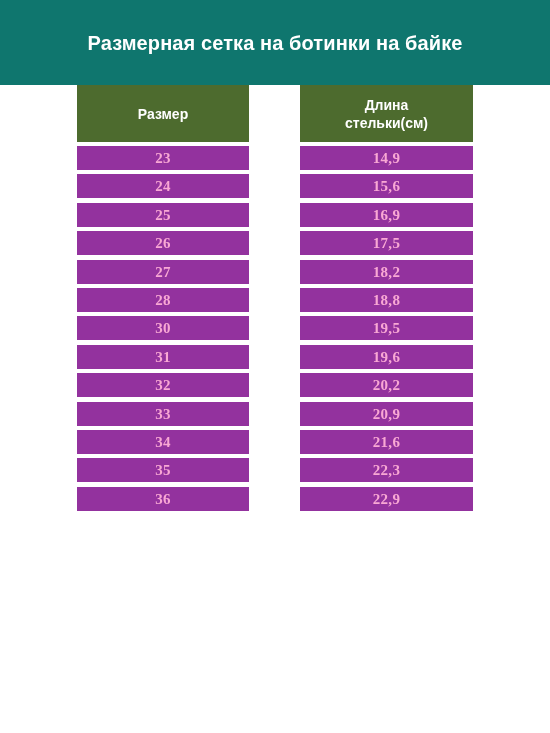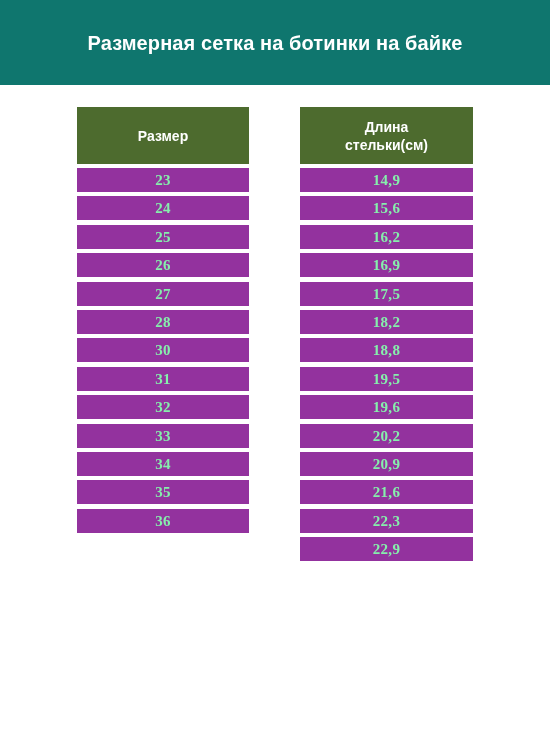--- a/index.html
+++ b/index.html
@@ -41,21 +41,20 @@
     text-align: center;
     line-height: 24px;
     font-family: "Liberation Sans", sans-serif;
     white-space: nowrap;
   }
 
   
   .table-area {
     position: relative;
     width: 550px;
-    padding-top: 22px;
     display: flex;
     justify-content: center;
     gap: 51px;
     box-sizing: border-box;
   }
 
   .column {
     width: 172px;
     display: flex;
     flex-direction: column;
@@ -79,21 +78,21 @@
     padding: 0 6px;
     margin-bottom: 4px;
   }
   .col-header .hdr-line {
     display: block;
   }
 
   .cell {
     height: 24px;
     background: #93329e;
-    color: #86efac;
+    color: #f9a8d4;
     font-size: 15px;
     font-weight: bold;
     display: flex;
     align-items: center;
     justify-content: center;
     margin-bottom: 4.4px;
     box-sizing: border-box;
     line-height: 24px;
     font-family: "Liberation Serif", serif;
     letter-spacing: 0.3px;
@@ -139,21 +138,20 @@
 
     <div class="column col-right">
       <div class="col-header">
         <div>
           <span class="hdr-line">Длина</span>
           <span class="hdr-line">стельки(см)</span>
         </div>
       </div>
       <div class="cell">14,9</div>
       <div class="cell">15,6</div>
-      <div class="cell">16,2</div>
       <div class="cell">16,9</div>
       <div class="cell">17,5</div>
       <div class="cell">18,2</div>
       <div class="cell">18,8</div>
       <div class="cell">19,5</div>
       <div class="cell">19,6</div>
       <div class="cell">20,2</div>
       <div class="cell">20,9</div>
       <div class="cell">21,6</div>
       <div class="cell">22,3</div>

